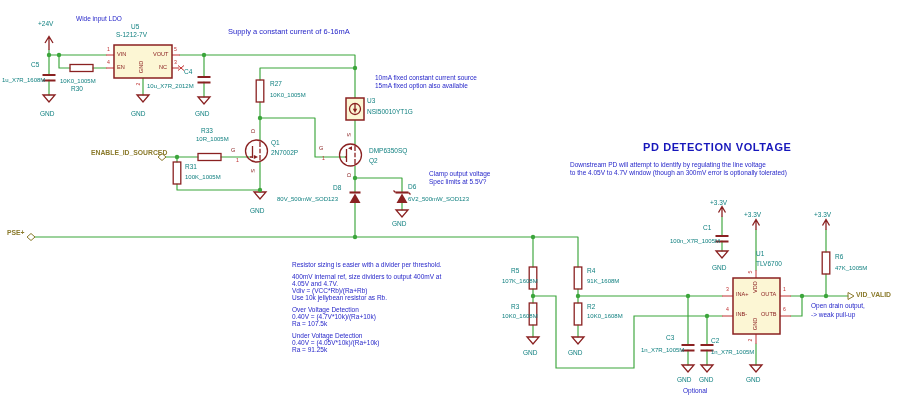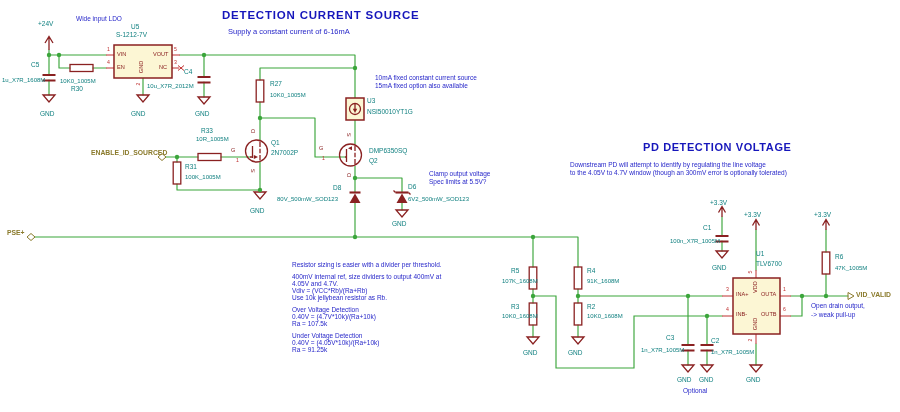--- a/index.html
+++ b/index.html
@@ -207,21 +207,20 @@
         <circle class="dot" cx="533" cy="237" r="2.2"></circle>
       <circle class="dot" cx="533" cy="296" r="2.2"></circle>
         <circle class="dot" cx="578" cy="296" r="2.2"></circle>
       <circle class="dot" cx="688" cy="296" r="2.2"></circle>
         <circle class="dot" cx="707" cy="316" r="2.2"></circle>
       <circle class="dot" cx="802" cy="296" r="2.2"></circle>
         <circle class="dot" cx="826" cy="296" r="2.2"></circle>
     </g>
   </svg>
 
-  <div class="title-main">DETECTION CURRENT SOURCE</div>
   <div class="title-sub">Supply a constant current of 6-16mA</div>
   <div class="title-pd">PD DETECTION VOLTAGE</div>
   <div class="pd-note1">Downstream PD will attempt to identify by regulating the line voltage</div>
   <div class="pd-note2">to the 4.05V to 4.7V window (though an 300mV error is optionally tolerated)</div>
 
   <div>
       <span class="lbl pwr" style="left: 38px; top: 21px;">+24V</span>
       <span class="lbl ref" style="left: 31px; top: 62px;">C5</span>
       <span class="lbl val" style="left: 2px; top: 77px;">1u_X7R_1608M</span>
       <span class="lbl pwr" style="left: 40px; top: 111px;">GND</span>

